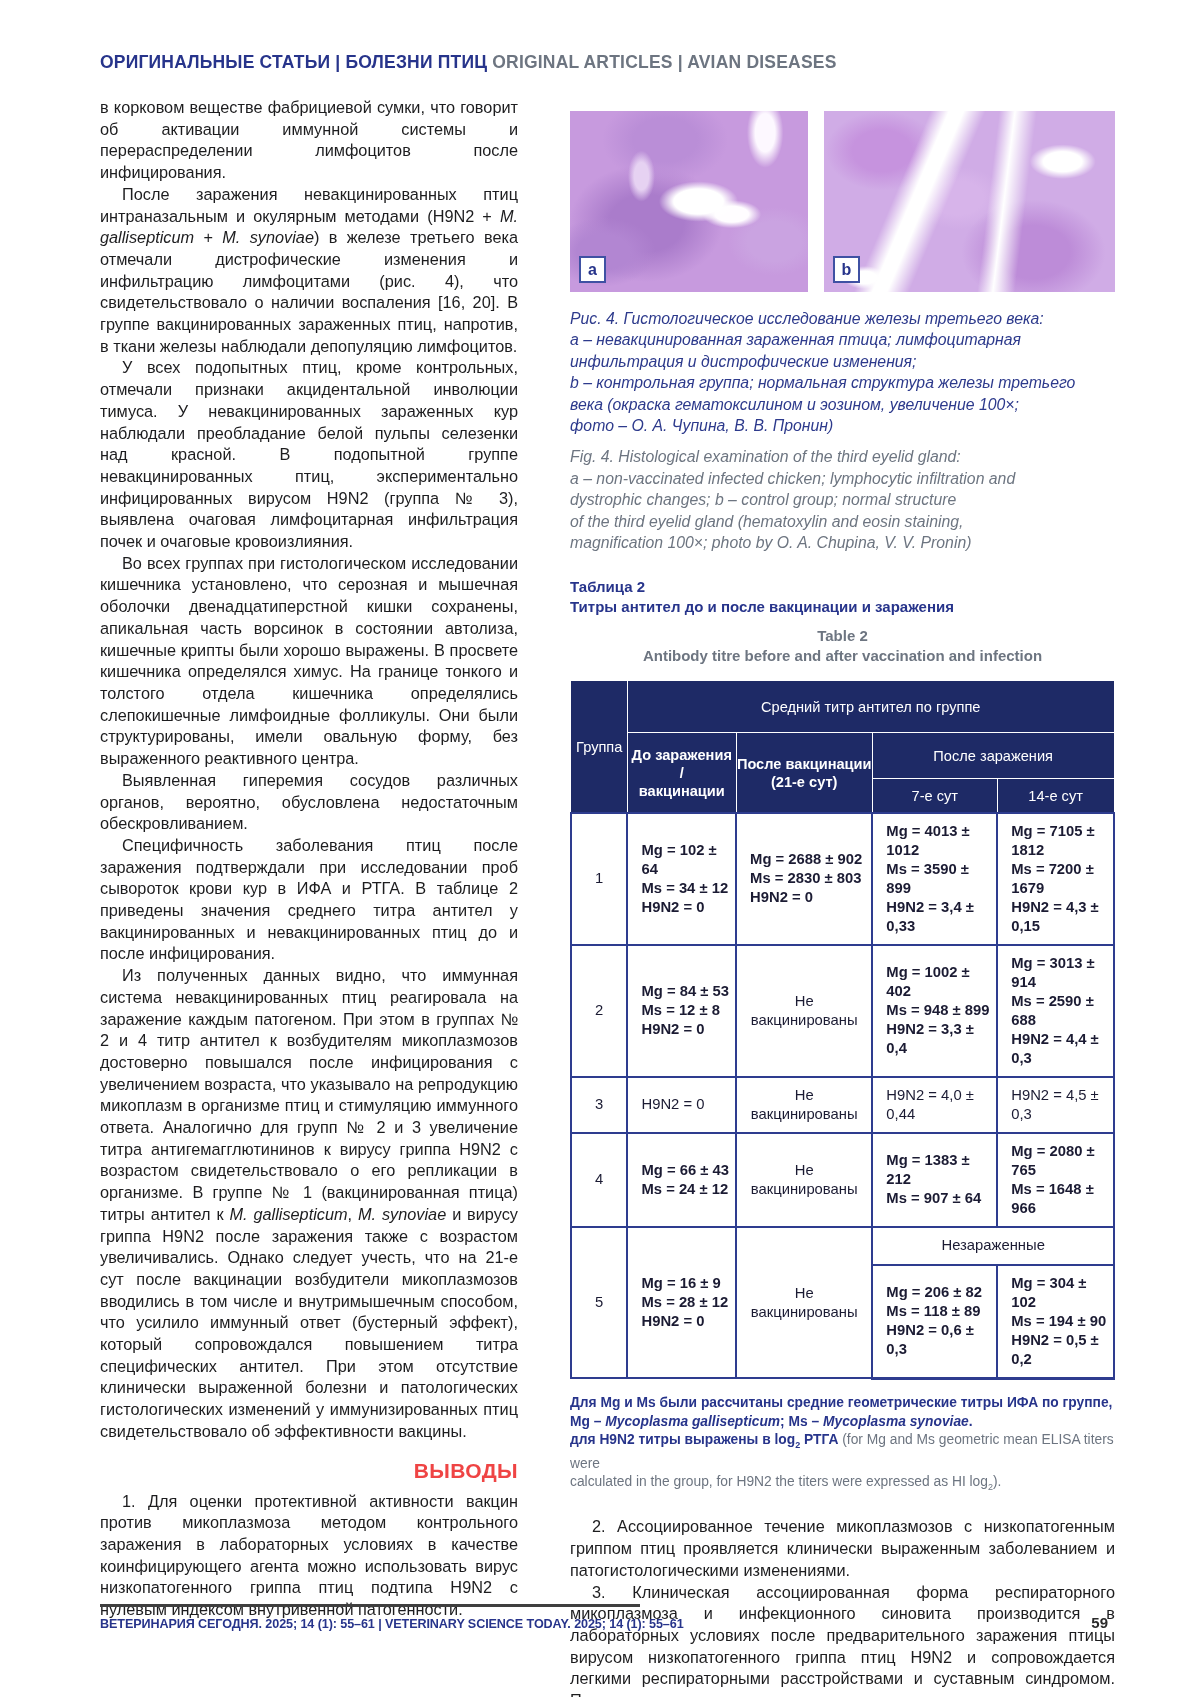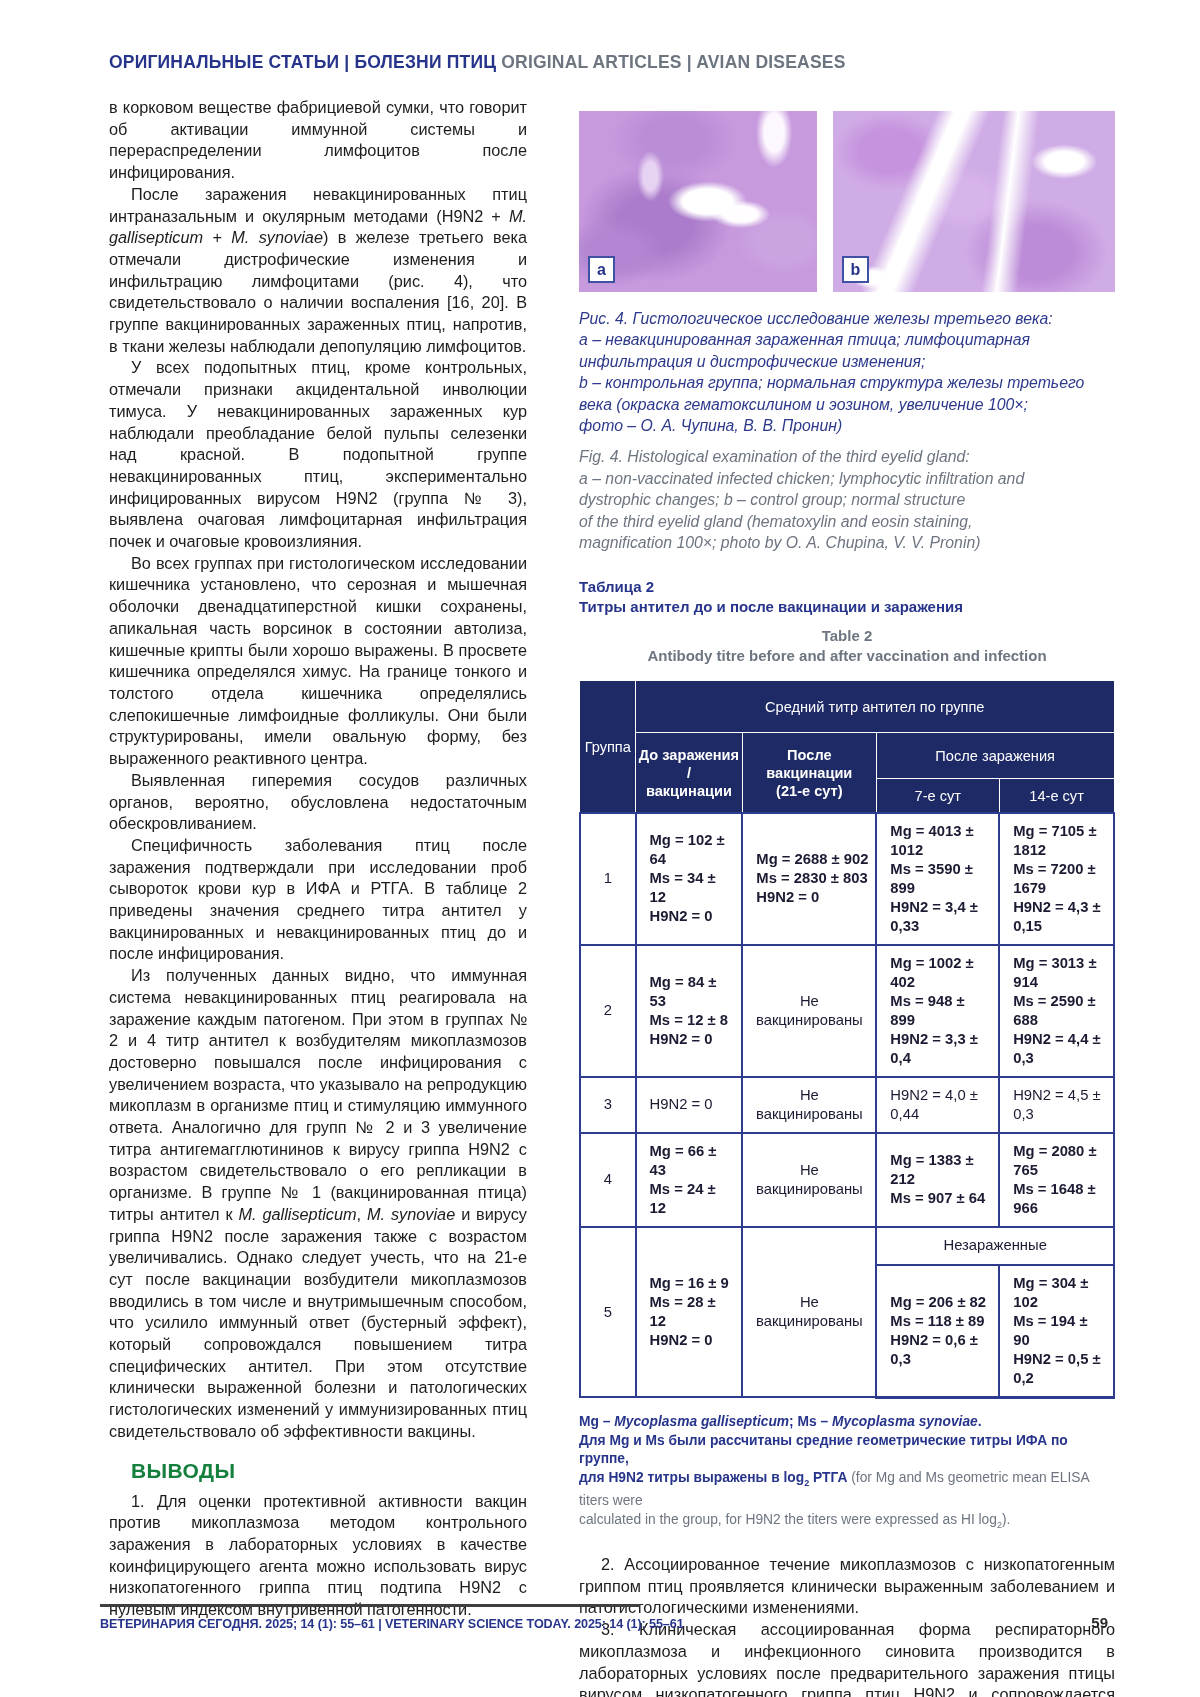--- a/index.html
+++ b/index.html
@@ -1,40 +1,41 @@
 <!DOCTYPE html>
 <html lang="ru"><head>
 <meta charset="utf-8">
 <style>
   * { margin:0; padding:0; box-sizing:border-box; }
   html,body { background:#ffffff; }
   .page {
     position:relative; width:1200px; height:1697px; background:#fff;
-    font-family:"Liberation Sans", sans-serif; color:#1d1d1f; overflow:hidden;padding-left:9px;
+    font-family:"Liberation Sans", sans-serif; color:#1d1d1f; overflow:hidden;
   }
   
   .pub-header {
     margin:52px 100px 0 100px; font-size:17.5px; font-weight:700;
     letter-spacing:.2px; white-space:nowrap;
   }
   .pub-header .ru { color:#27348b; }
   .pub-header .en { color:#6d7581; }
 
   
   .columns { display:flex; gap:52px; padding:0 85px 0 100px; margin-top:24px; }
   .col-left  { width:418px; flex:0 0 418px; }
   .col-right { flex:1; min-width:0; }
 
   .body-text p { font-size:16.3px; line-height:21.7px; text-align:justify; }
   .ind { text-indent:22px; }
   .body-text i { font-style:italic; }
 
   .concl-heading {
-    color:#15803d; font-size:21px; font-weight:700; letter-spacing:.4px;
-    margin:16px 0 8px 22px;
+    color:#ef4444; font-size:21px; font-weight:700; letter-spacing:.4px;
+    margin:16px 0 8px 6px;
+    text-align:right;
   }
 
   
   .figures { display:flex; gap:16px; margin-top:14px; }
   .himg { position:relative; height:181px; flex:1; }
   .himg-a {
     flex:0 0 238px;
     background:
       radial-gradient(55px 28px at 54% 50%, #ffffff 0 45%, rgba(255,255,255,0) 72%),
       radial-gradient(42px 20px at 68% 57%, #fffdff 0 40%, rgba(255,255,255,0) 70%),
@@ -282,22 +283,22 @@
             <td>
               <span class="cell-line">Mg = 304 ± 102</span>
               <span class="cell-line">Ms = 194 ± 90</span>
               <span class="cell-line">H9N2 = 0,5 ± 0,2</span>
             </td>
           </tr>
         </tbody>
       </table>
 
       <div class="tbl-footnote">
+        <div class="blue">Для Mg и Ms были рассчитаны средние геометрические титры ИФА по группе,</div>
         <div class="blue"><span>Mg – </span><i>Mycoplasma gallisepticum</i><span>; Ms – </span><i>Mycoplasma synoviae</i><span>.</span></div>
-        <div class="blue">Для Mg и Ms были рассчитаны средние геометрические титры ИФА по группе,</div>
         <div><span class="blue">для H9N2 титры выражены в log</span><sub class="blue">2</sub><span class="blue"> РТГА </span><span class="gray">(for Mg and Ms geometric mean ELISA titers were</span></div>
         <div class="gray"><span>calculated in the group, for H9N2 the titers were expressed as HI log</span><sub>2</sub><span>).</span></div>
       </div>
 
       <div class="right-paras body-text">
         <p class="ind">2. Ассоциированное течение микоплазмозов с низкопатогенным гриппом птиц проявляется клинически выраженным заболеванием и патогистологическими изменениями.</p>
         <p class="ind">3. Клиническая ассоциированная форма респираторного микоплазмоза и инфекционного синовита производится в лабораторных условиях после предварительного заражения птицы вирусом низкопатогенного гриппа птиц H9N2 и сопровождается легкими респираторными расстройствами и суставным синдромом. При гистологическом исследовании</p>
       </div>
 
     </div>

